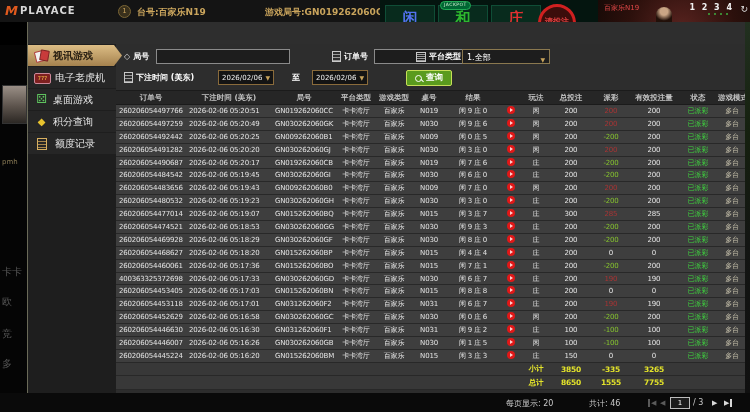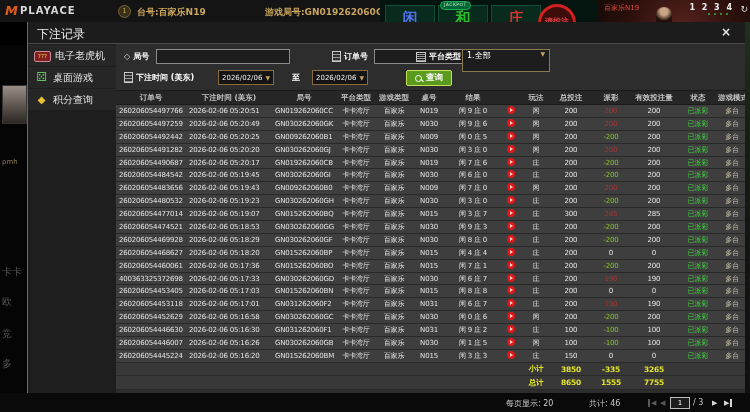--- a/index.html
+++ b/index.html
@@ -61,22 +61,22 @@
   .m-content{position:absolute;left:88px;top:22px;width:630px;height:349px;background:#2d2d2d;}
   
   .flt-label{position:absolute;color:#fff;font-size:8px;font-weight:bold;white-space:nowrap;display:flex;align-items:center;gap:3px;}
   .mini-doc{width:7px;height:9px;border:1px solid #c8c8c8;display:inline-block;
      background:repeating-linear-gradient(transparent 0 2px,#9a9a9a 2px 3px);}
   .mini-tag{color:#cfcfcf;font-size:8px;}
   .mini-list{width:8px;height:8px;border:1px solid #c8c8c8;display:inline-block;
      background:repeating-linear-gradient(transparent 0 1px,#9a9a9a 1px 2px);}
   .txt-in{position:absolute;height:15px;background:#1d1d1d;border:1px solid #8a8a8a;color:#eee;
           font-size:8px;padding:0 3px;box-sizing:border-box;outline:none;font-family:"DejaVu Sans",sans-serif;}
-  .sel-box{position:absolute;height:23px;background:#1d1d1d;border:1px solid #8a784f;color:#fff;font-size:8px;
-           display:flex;align-items:flex-start;justify-content:space-between;padding:0 4px;box-sizing:border-box;}
+  .sel-box{position:absolute;height:15px;background:#1d1d1d;border:1px solid #8a784f;color:#fff;font-size:8px;
+           display:flex;align-items:flex-end;justify-content:space-between;padding:0 4px;box-sizing:border-box;}
   .sel-box .ar{color:#c8a45c;font-size:6px;}
   .date-box{position:absolute;height:15px;width:56px;background:#141414;border:1px solid #8a6b3b;color:#f0f0f0;
             font-size:7px;display:flex;align-items:center;justify-content:space-between;padding:0 3px;box-sizing:border-box;}
   .date-box .ar{color:#c8a45c;font-size:6px;}
   .btn-q{position:absolute;left:290px;top:26px;width:46px;height:16px;background:#5a9b1e;border:1px solid #c6de58;
          border-radius:2px;color:#fff;font-size:8.5px;font-weight:bold;display:flex;align-items:center;justify-content:center;gap:2px;box-sizing:border-box;}
   .mag{display:inline-block;width:5px;height:5px;border:1.4px solid #fff;border-radius:50%;position:relative;margin-right:2px;}
   .mag::after{content:"";position:absolute;width:4px;height:1.4px;background:#fff;transform:rotate(45deg);right:-3px;bottom:-1px;}
   
   .tbl{position:absolute;left:0;top:46px;width:630px;}
@@ -145,37 +145,44 @@
   <div class="left-strip" id="frags">
     <div class="avatar"></div>
   <div class="frag f0" style="top: 113px;">pmh</div>
       <div class="frag f3" style="top: 220px;">卡卡</div>
       <div class="frag f4" style="top: 250px;">欧</div>
       <div class="frag f5" style="top: 282px;">竞</div>
       <div class="frag f6" style="top: 312px;">多</div>
     </div>
 
   <div class="modal">
-    <div class="m-titlebar">
-      <span class="m-title">下注记录</span>
-      <span class="m-close">×</span>
-    </div>
 
     <div class="m-side" id="sidebar">
+        <div class="sb-item sel">
+          <span class="sb-ic cards">
+            <span class="c1"></span>
+            <span class="c2"></span>
+          </span>
+          <span>视讯游戏</span>
+        </div>
         <div class="sb-item">
           <span class="sb-ic slot">777</span>
           <span>电子老虎机</span>
         </div>
         <div class="sb-item">
           <span class="sb-ic dice">⚄</span>
           <span>桌面游戏</span>
         </div>
         <div class="sb-item">
           <span class="sb-ic gem">◆</span>
           <span>积分查询</span>
+        </div>
+        <div class="sb-item">
+          <span class="sb-ic ledger"></span>
+          <span>额度记录</span>
         </div>
       </div>
 
     <div class="m-content">
 
       <div class="flt-label" style="left:8px;top:7px;">
         <span class="mini-tag">◇</span>
         <span>局号</span>
       </div>
       <input class="txt-in" style="left: 40px; top: 5px; width: 134px;">

